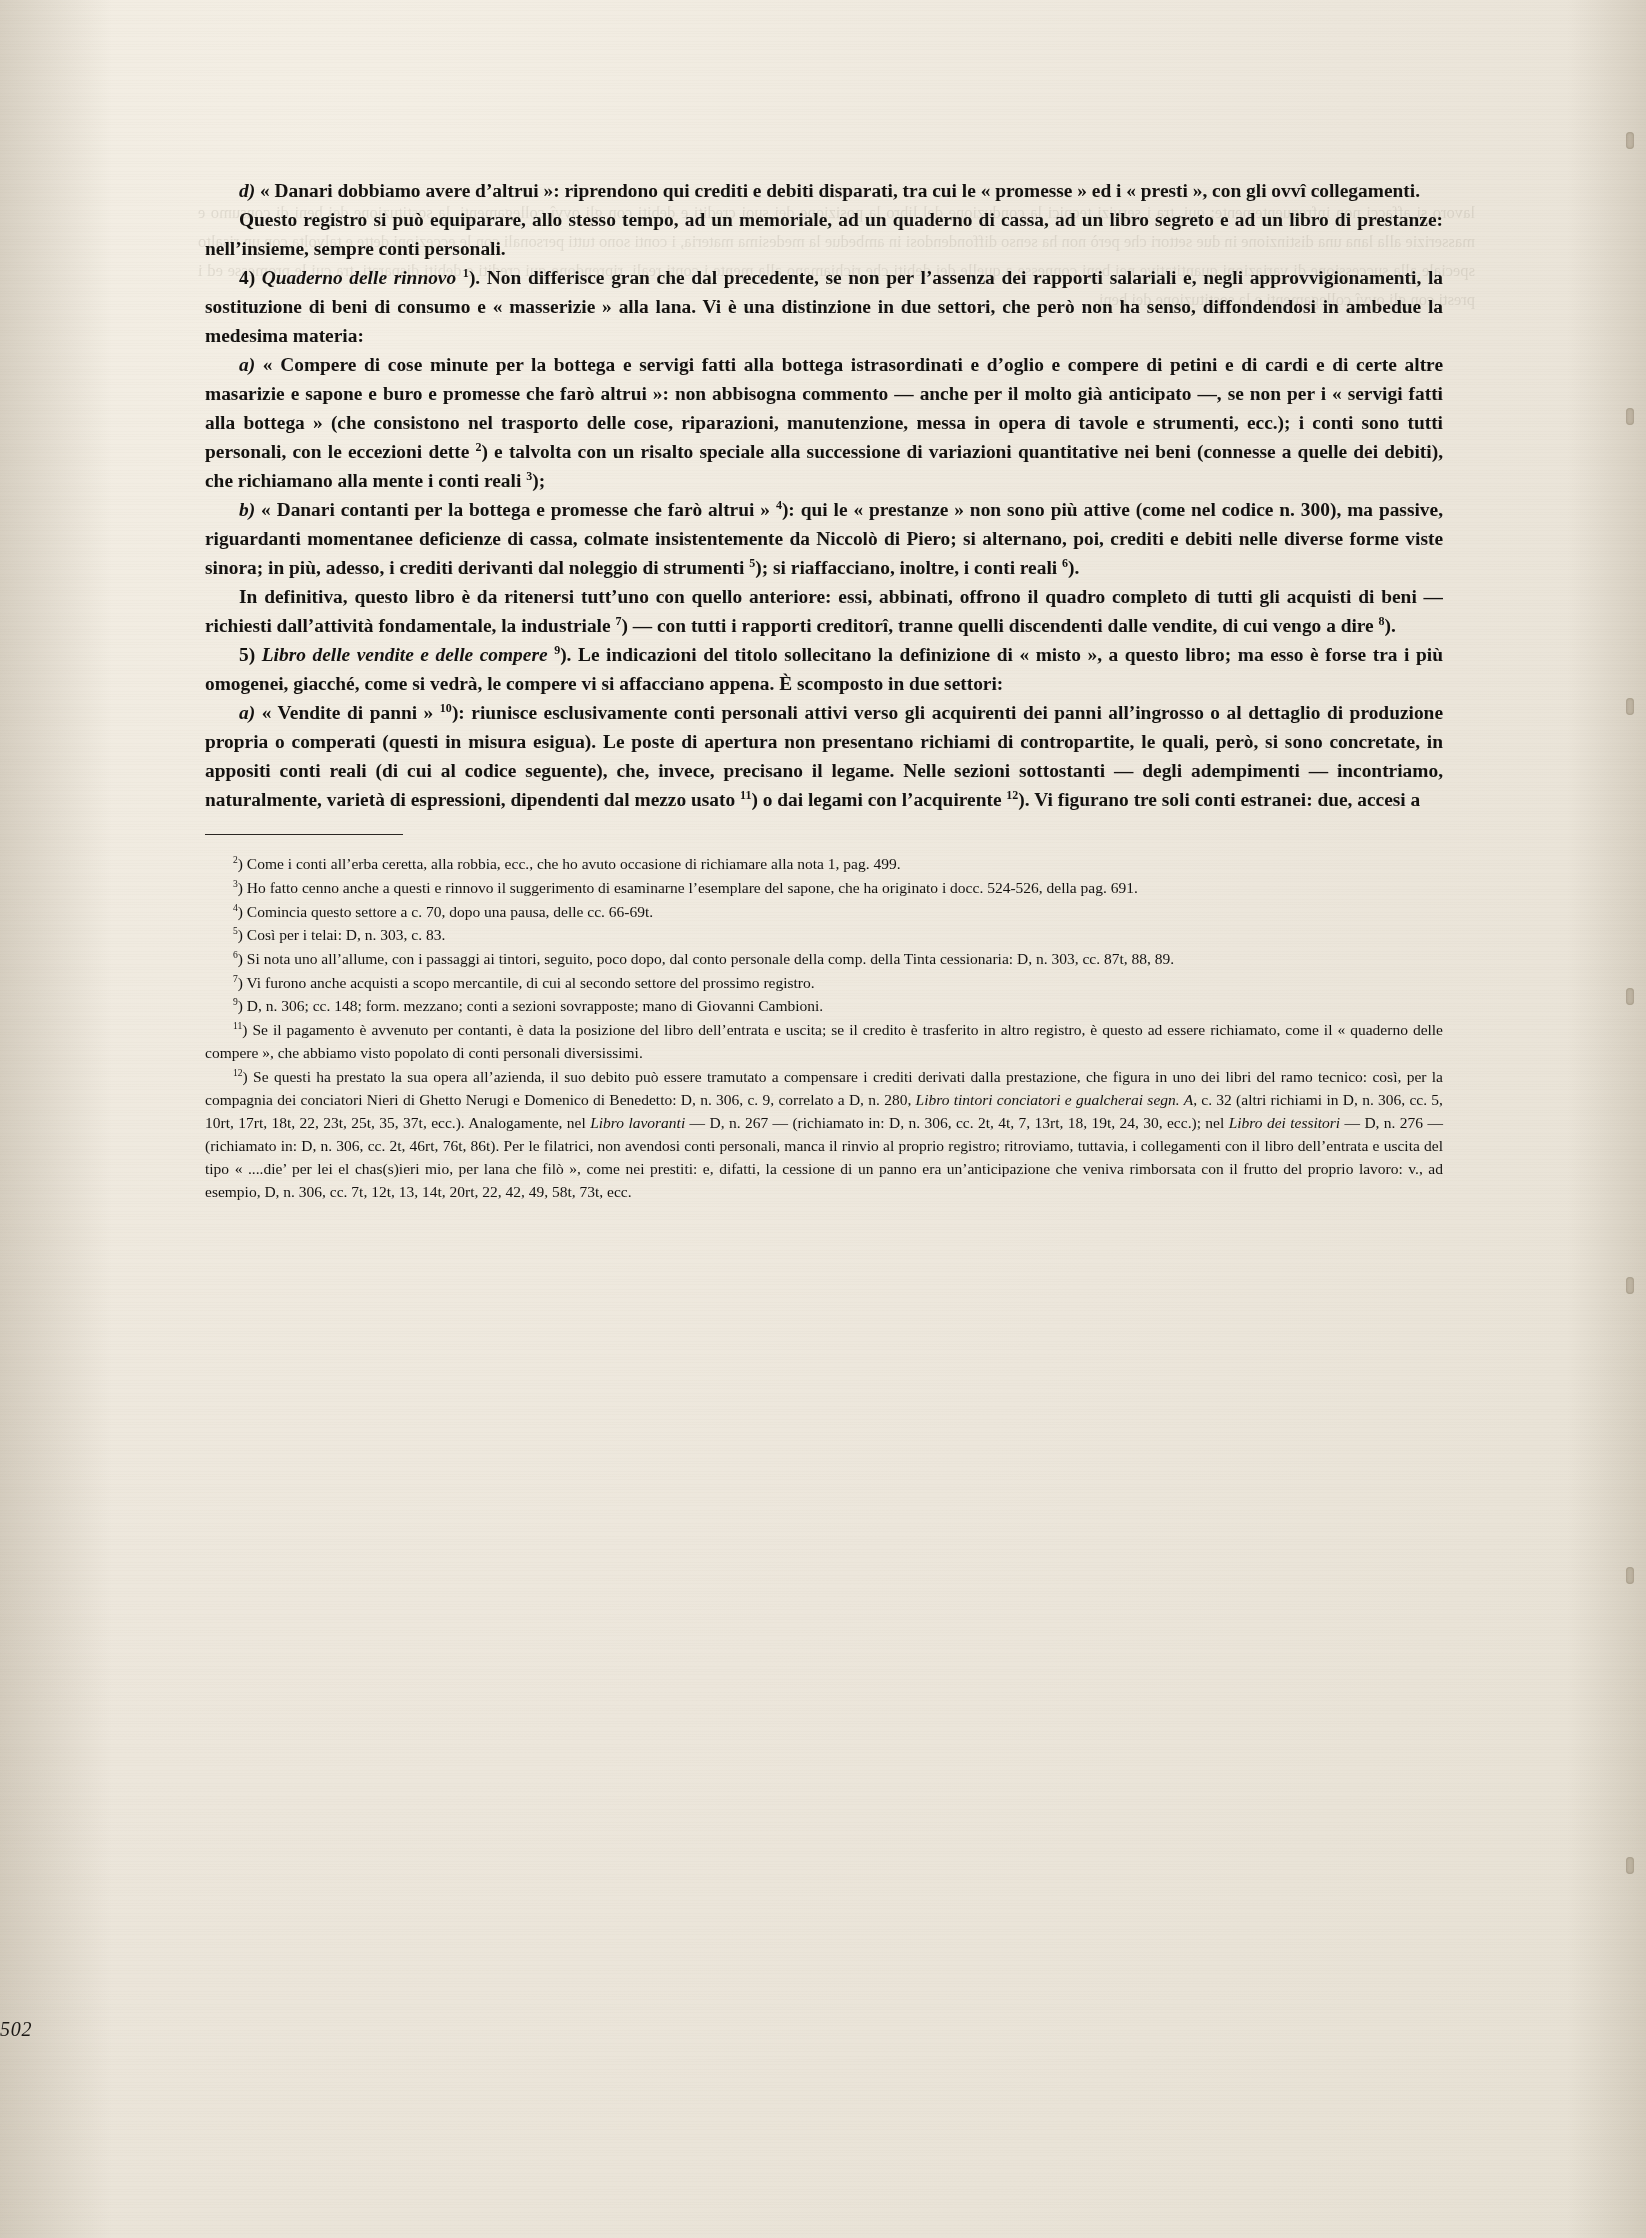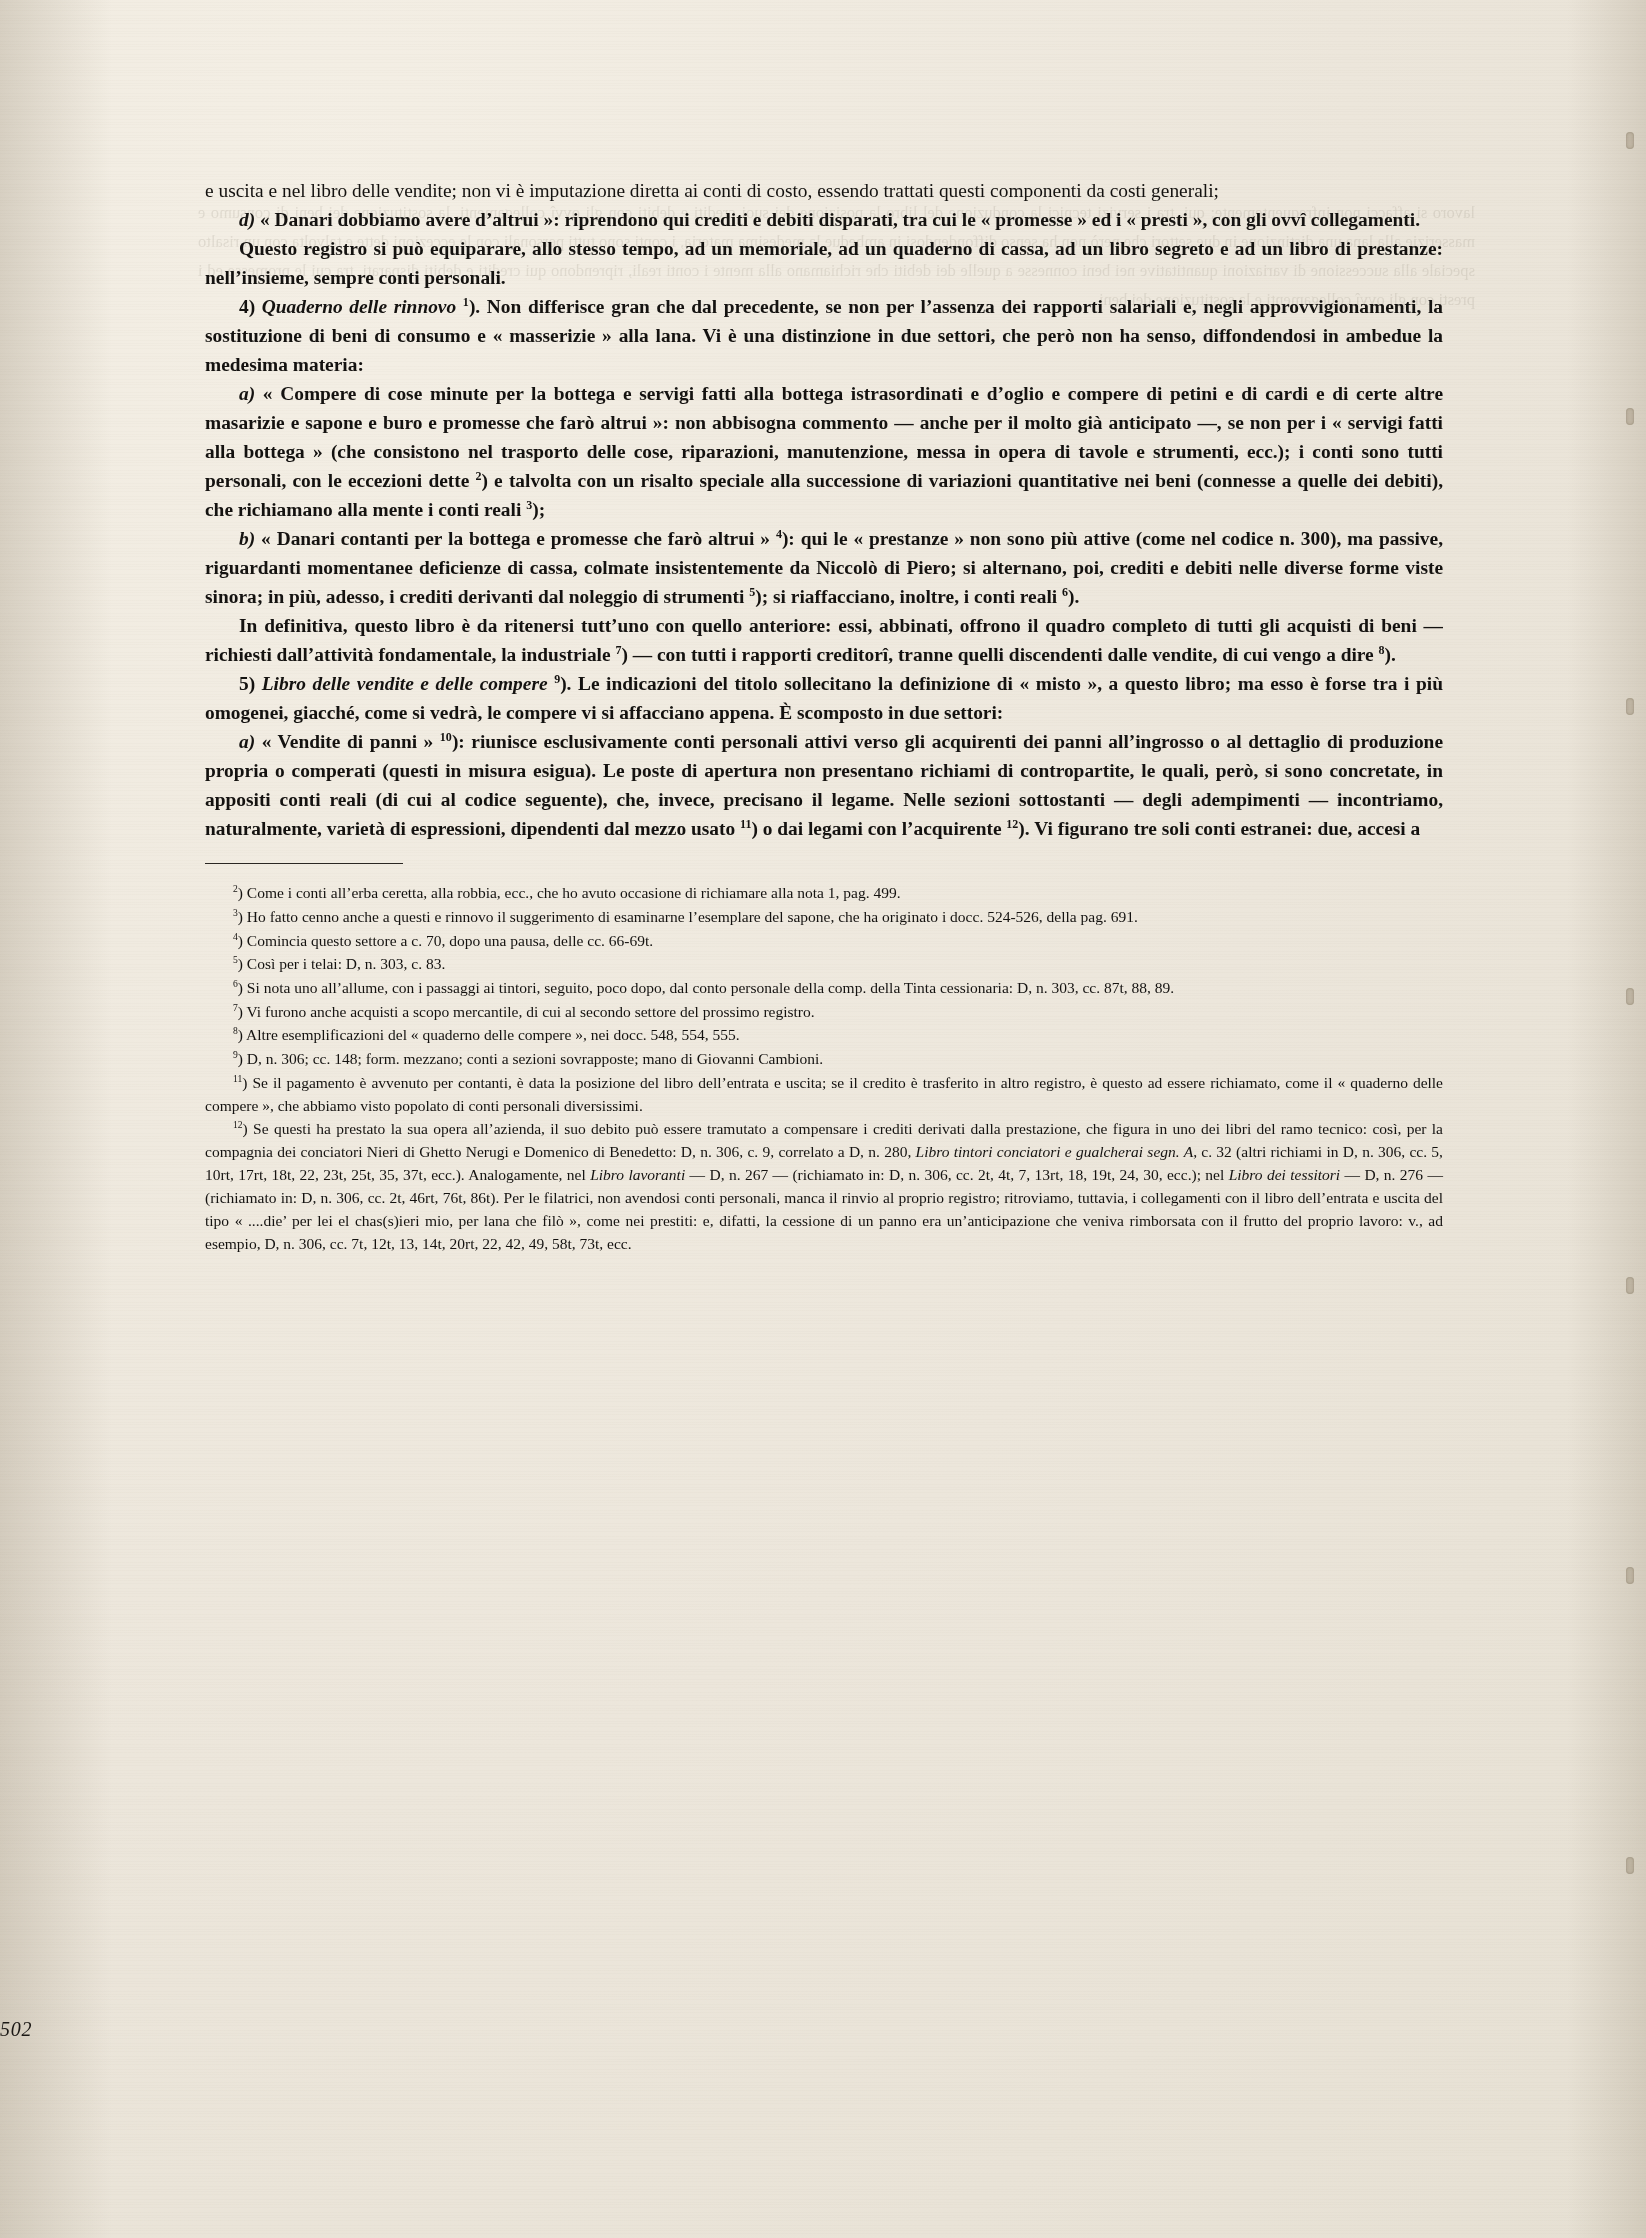--- a/index.html
+++ b/index.html
@@ -143,39 +143,37 @@
   <div class="punch" style="top:1567px"></div>
   <div class="punch" style="top:1857px"></div>
 </div>
 
 <div class="bleed">
   lavoro si affacci non infrequentemente; qui, tra i servizi tecnici la conduzione del libro la posizione dei suoi crediti e debiti con gli ovvî collegamenti, la sostituzione dei beni di consumo e masserizie alla lana una distinzione in due settori che però non ha senso diffondendosi in ambedue la medesima materia, i conti sono tutti personali con le eccezioni dette e talvolta con un risalto speciale alla successione di variazioni quantitative nei beni connesse a quelle dei debiti che richiamano alla mente i conti reali, riprendono qui crediti e debiti disparati, tra cui le promesse ed i presti con gli ovvî collegamenti e la sostituzione dei beni.
 </div>
 
 <div class="content">
   <div id="body-block">
-      <p class="body">e uscita e nel libro delle vendite; non vi è imputazione diretta ai conti di costo, essendo trattati questi componenti da costi generali;</p>
       <p class="body indent"><span class="it">d)</span> « Danari dobbiamo avere d’altrui »: riprendono qui crediti e debiti disparati, tra cui le « promesse » ed i « presti », con gli ovvî collegamenti.</p>
       <p class="body indent">Questo registro si può equiparare, allo stesso tempo, ad un memoriale, ad un quaderno di cassa, ad un libro segreto e ad un libro di prestanze: nell’insieme, sempre conti personali.</p>
       <p class="body indent">4) <span class="it">Quaderno delle rinnovo</span> <sup>1</sup>). Non differisce gran che dal precedente, se non per l’assenza dei rapporti salariali e, negli approvvigionamenti, la sostituzione di beni di consumo e « masserizie » alla lana. Vi è una distinzione in due settori, che però non ha senso, diffondendosi in ambedue la medesima materia:</p>
       <p class="body indent"><span class="it">a)</span> « Compere di cose minute per la bottega e servigi fatti alla bottega istrasordinati e d’oglio e compere di petini e di cardi e di certe altre masarizie e sapone e buro e promesse che farò altrui »: non abbisogna commento — anche per il molto già anticipato —, se non per i « servigi fatti alla bottega » (che consistono nel trasporto delle cose, riparazioni, manutenzione, messa in opera di tavole e strumenti, ecc.); i conti sono tutti personali, con le eccezioni dette <sup>2</sup>) e talvolta con un risalto speciale alla successione di variazioni quantitative nei beni (connesse a quelle dei debiti), che richiamano alla mente i conti reali <sup>3</sup>);</p>
       <p class="body indent"><span class="it">b)</span> « Danari contanti per la bottega e promesse che farò altrui » <sup>4</sup>): qui le « prestanze » non sono più attive (come nel codice n. 300), ma passive, riguardanti momentanee deficienze di cassa, colmate insistentemente da Niccolò di Piero; si alternano, poi, crediti e debiti nelle diverse forme viste sinora; in più, adesso, i crediti derivanti dal noleggio di strumenti <sup>5</sup>); si riaffacciano, inoltre, i conti reali <sup>6</sup>).</p>
       <p class="body indent">In definitiva, questo libro è da ritenersi tutt’uno con quello anteriore: essi, abbinati, offrono il quadro completo di tutti gli acquisti di beni — richiesti dall’attività fondamentale, la industriale <sup>7</sup>) — con tutti i rapporti creditorî, tranne quelli discendenti dalle vendite, di cui vengo a dire <sup>8</sup>).</p>
       <p class="body indent">5) <span class="it">Libro delle vendite e delle compere</span> <sup>9</sup>). Le indicazioni del titolo sollecitano la definizione di « misto », a questo libro; ma esso è forse tra i più omogenei, giacché, come si vedrà, le compere vi si affacciano appena. È scomposto in due settori:</p>
       <p class="body indent"><span class="it">a)</span> « Vendite di panni » <sup>10</sup>): riunisce esclusivamente conti personali attivi verso gli acquirenti dei panni all’ingrosso o al dettaglio di produzione propria o comperati (questi in misura esigua). Le poste di apertura non presentano richiami di contropartite, le quali, però, si sono concretate, in appositi conti reali (di cui al codice seguente), che, invece, precisano il legame. Nelle sezioni sottostanti — degli adempimenti — incontriamo, naturalmente, varietà di espressioni, dipendenti dal mezzo usato <sup>11</sup>) o dai legami con l’acquirente <sup>12</sup>). Vi figurano tre soli conti estranei: due, accesi a</p>
     </div>
   <div class="rule"></div>
   <div class="notes" id="notes-block">
       <p class="note ind"><sup>2</sup>) Come i conti all’erba ceretta, alla robbia, ecc., che ho avuto occasione di richiamare alla nota 1, pag. 499.</p>
       <p class="note ind"><sup>3</sup>) Ho fatto cenno anche a questi e rinnovo il suggerimento di esaminarne l’esemplare del sapone, che ha originato i docc. 524-526, della pag. 691.</p>
       <p class="note ind"><sup>4</sup>) Comincia questo settore a c. 70, dopo una pausa, delle cc. 66-69t.</p>
       <p class="note ind"><sup>5</sup>) Così per i telai: D, n. 303, c. 83.</p>
       <p class="note ind"><sup>6</sup>) Si nota uno all’allume, con i passaggi ai tintori, seguito, poco dopo, dal conto personale della comp. della Tinta cessionaria: D, n. 303, cc. 87t, 88, 89.</p>
       <p class="note ind"><sup>7</sup>) Vi furono anche acquisti a scopo mercantile, di cui al secondo settore del prossimo registro.</p>
-      <p class="note ind"><sup>8</sup>) Altre esemplificazioni del « quaderno delle compere », nei docc. 548, 554, 555.</p>
       <p class="note ind"><sup>9</sup>) D, n. 306; cc. 148; form. mezzano; conti a sezioni sovrapposte; mano di Giovanni Cambioni.</p>
       <p class="note ind"><sup>11</sup>) Se il pagamento è avvenuto per contanti, è data la posizione del libro dell’entrata e uscita; se il credito è trasferito in altro registro, è questo ad essere richiamato, come il « quaderno delle compere », che abbiamo visto popolato di conti personali diversissimi.</p>
       <p class="note ind"><sup>12</sup>) Se questi ha prestato la sua opera all’azienda, il suo debito può essere tramutato a compensare i crediti derivati dalla prestazione, che figura in uno dei libri del ramo tecnico: così, per la compagnia dei conciatori Nieri di Ghetto Nerugi e Domenico di Benedetto: D, n. 306, c. 9, correlato a D, n. 280, <span class="it">Libro tintori conciatori e gualcherai segn. A</span>, c. 32 (altri richiami in D, n. 306, cc. 5, 10rt, 17rt, 18t, 22, 23t, 25t, 35, 37t, ecc.). Analogamente, nel <span class="it">Libro lavoranti</span> — D, n. 267 — (richiamato in: D, n. 306, cc. 2t, 4t, 7, 13rt, 18, 19t, 24, 30, ecc.); nel <span class="it">Libro dei tessitori</span> — D, n. 276 — (richiamato in: D, n. 306, cc. 2t, 46rt, 76t, 86t). Per le filatrici, non avendosi conti personali, manca il rinvio al proprio registro; ritroviamo, tuttavia, i collegamenti con il libro dell’entrata e uscita del tipo « ....die’ per lei el chas(s)ieri mio, per lana che filò », come nei prestiti: e, difatti, la cessione di un panno era un’anticipazione che veniva rimborsata con il frutto del proprio lavoro: v., ad esempio, D, n. 306, cc. 7t, 12t, 13, 14t, 20rt, 22, 42, 49, 58t, 73t, ecc.</p>
     </div>
 </div>
 
 <div class="folio">502</div>
 
 
 </body></html>

